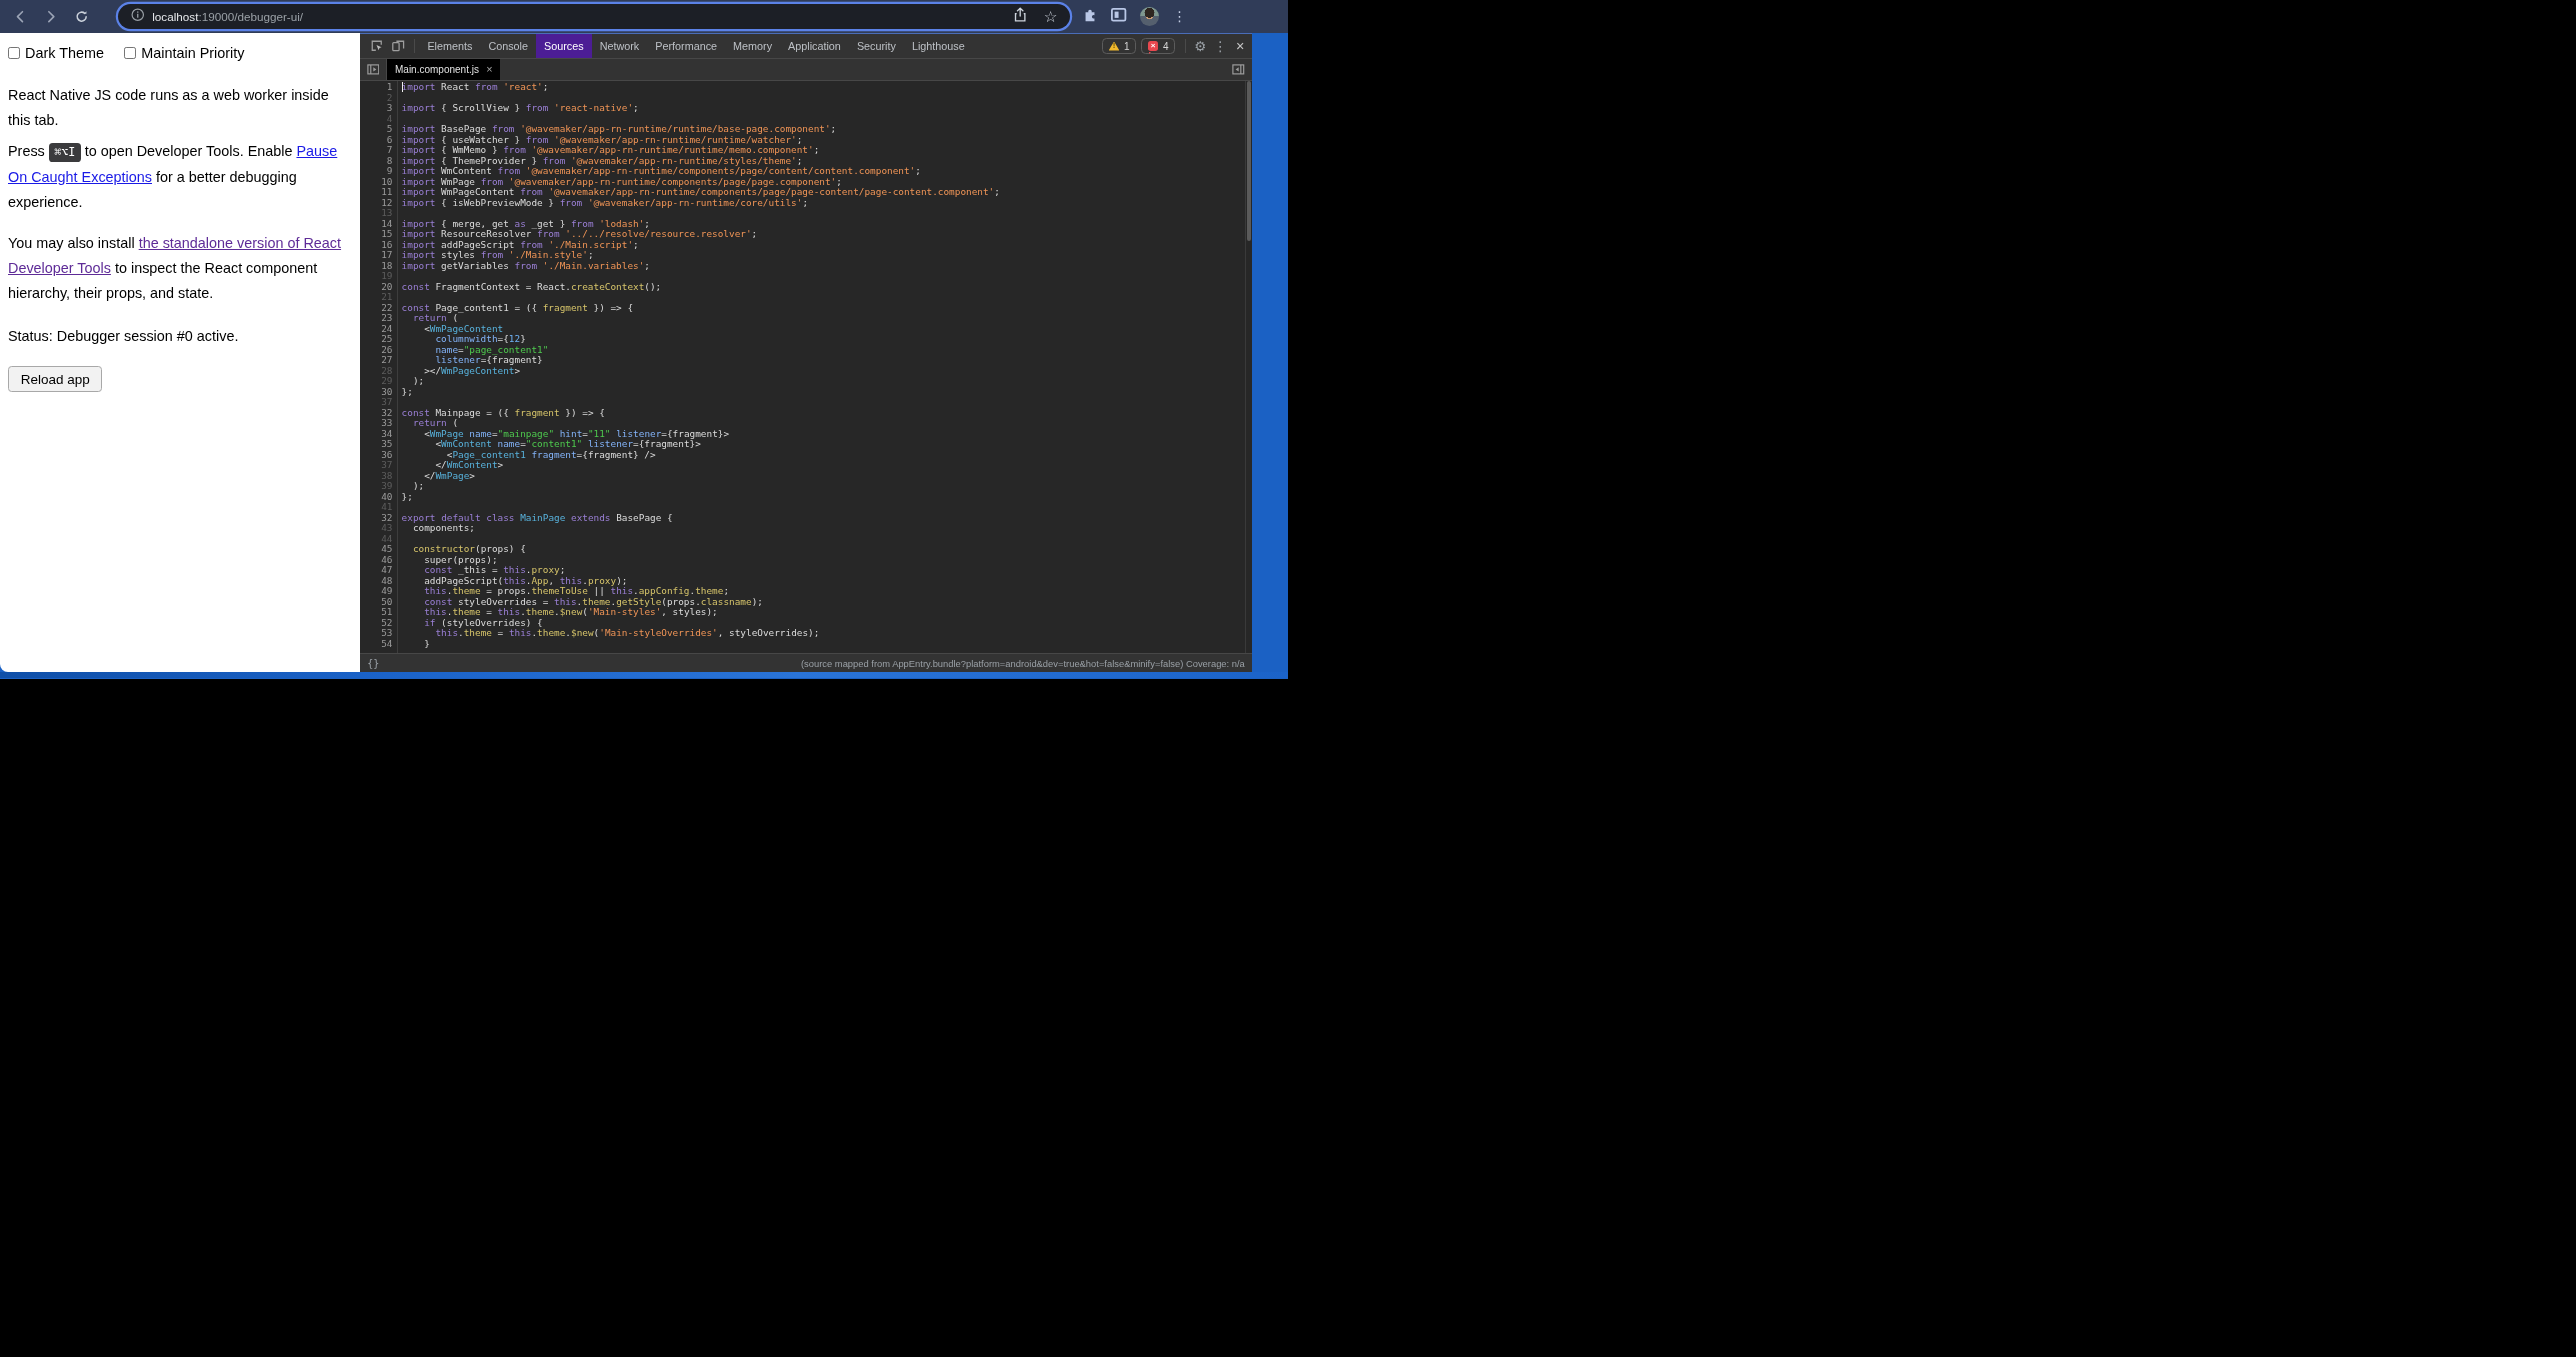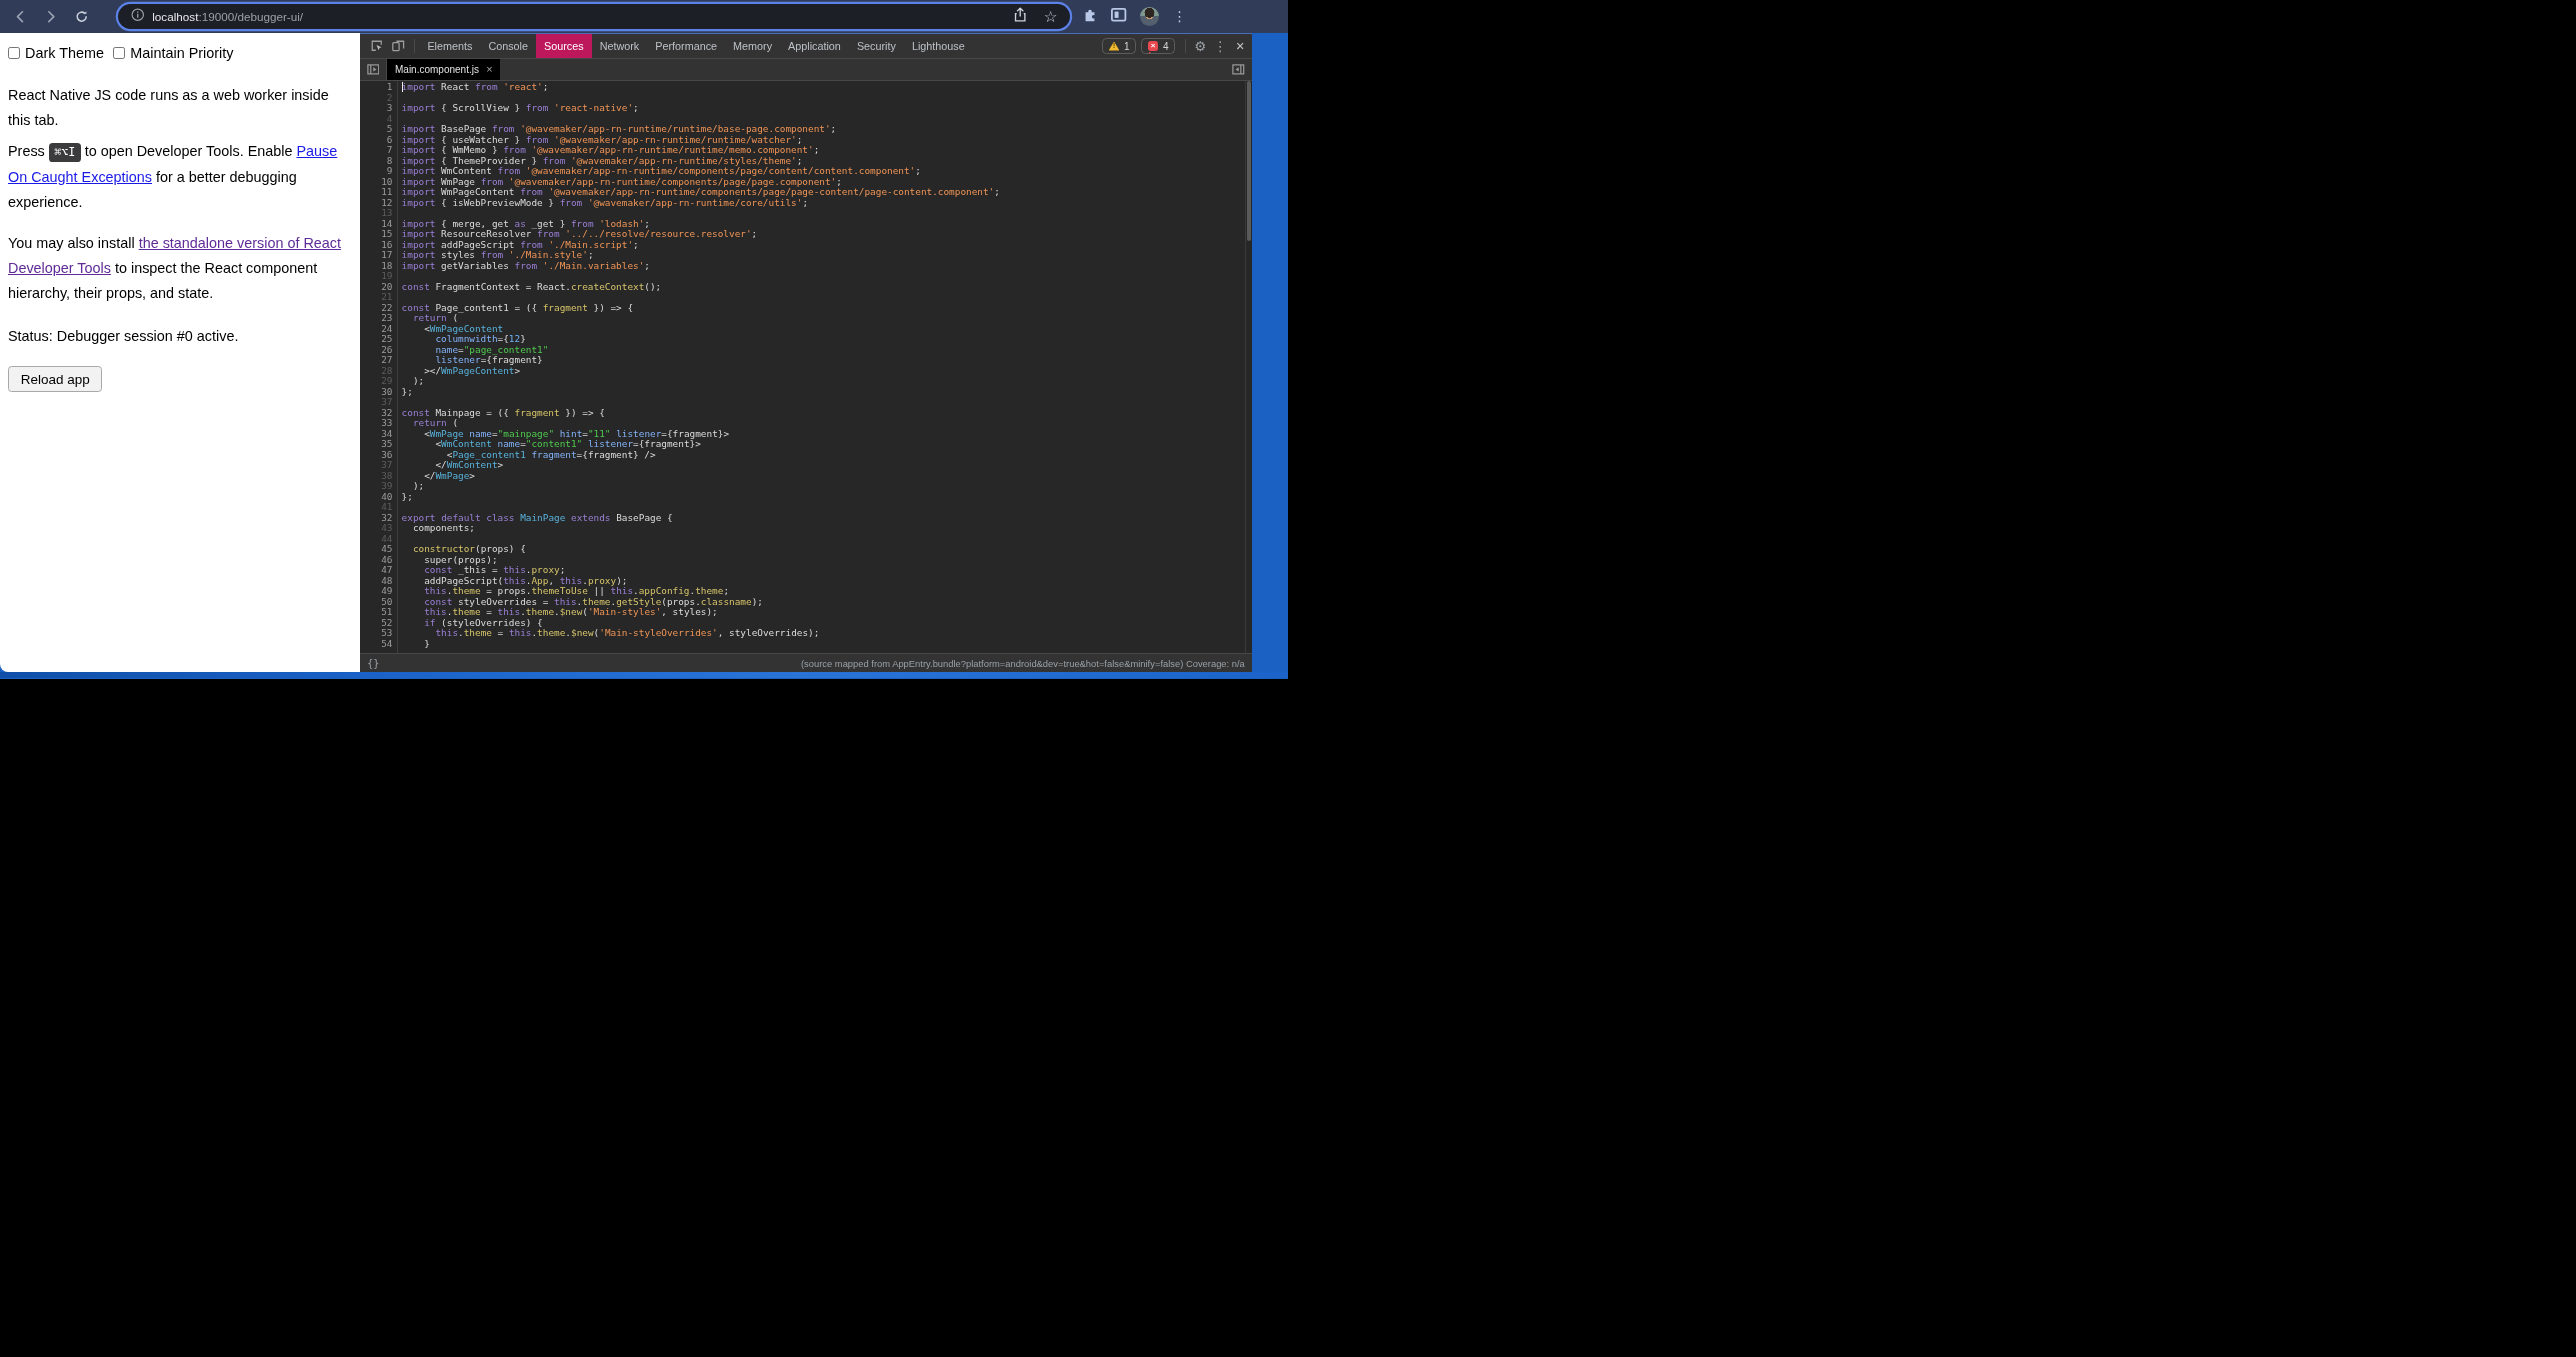--- a/index.html
+++ b/index.html
@@ -26,37 +26,37 @@
     radial-gradient(circle at 50% 30%,#2e2620 0 30%,rgba(0,0,0,0) 31%),
     radial-gradient(circle at 50% 46%,#c79b76 0 26%,rgba(0,0,0,0) 27%),
     linear-gradient(#7e978f 0 45%,#55606e 45%)}
   .glyph{color:#c3cde3;line-height:1}
 
   
   .content{display:flex;height:639px}
 
   
   .page{width:360px;background:#fff;border-bottom-left-radius:8px;padding:11.7px 9px 0 8px;color:#000;flex:none}
-  .chk-row{display:flex;align-items:flex-start;gap:2px;font-size:14.4px}
+  .chk-row{display:flex;align-items:flex-start;gap:13px;font-size:14.4px}
   .chk-row label{display:flex;align-items:center;gap:5.4px;margin-right:7.2px}
   input.cb{appearance:none;-webkit-appearance:none;width:11.7px;height:11.7px;border:1.3px solid #757575;border-radius:2.2px;background:#fff;flex:none}
   .page p{font-size:14.4px;line-height:25px}
   .p1{margin-top:22.5px}.p2{margin-top:6px}.p3{margin-top:16px}.pstatus{margin-top:18px}
   a.blue{color:var(--link);text-decoration:underline}
   a.purple{color:var(--visited);text-decoration:underline}
   kbd.hotkey{font-family:"DejaVu Sans Mono","DejaVu Sans",monospace;font-size:11.7px;color:#fff;background:#3b3b3d;border-radius:3.6px;padding:1.8px 5.4px 2.7px}
   .reload{margin-top:17px;font-family:"Liberation Sans",sans-serif;font-size:13.5px;color:#000;background:#f2f2f2;border:0.9px solid #a8a8a8;border-radius:3.6px;padding:4.5px 11.7px}
 
   
   .devtools{width:892px;background:var(--editor);display:flex;flex-direction:column;border-top:1.8px solid #4a6db8}
   .dt-toolbar{height:25px;background:var(--panel);border-bottom:0.9px solid #474747;display:flex;align-items:center;padding-left:6.3px;flex:none}
   .tb-icon{width:21.6px;height:18px;display:flex;align-items:center;justify-content:center;flex:none}
   .vdiv{width:0.9px;height:14.4px;background:#4a4a4a;margin:0 4.5px;flex:none}
   .dt-tab{height:100%;display:flex;align-items:center;padding:0 8px;font-size:10.8px;color:#bdc1c6;white-space:nowrap;flex:none}
-  .dt-tab.selected{background:#be185d;color:#fff}
+  .dt-tab.selected{background:#4c1d95;color:#fff}
   .tb-spacer{flex:1}
   .badge{display:flex;align-items:center;gap:4.5px;border:0.9px solid #5c5c5c;border-radius:4.5px;padding:1.8px 5.4px;margin-right:5.4px;font-size:10px;color:#d5d5d5;flex:none}
   .tri{position:relative;width:10.8px;height:9px;flex:none}
   .tri::before{content:"";position:absolute;inset:0;background:var(--warn);clip-path:polygon(50% 0,100% 100%,0 100%)}
   .tri b{position:absolute;left:0;right:0;top:0.9px;text-align:center;font-size:6.3px;color:#4a3800;font-weight:bold}
   .errbox{position:relative;width:10.8px;height:10.8px;background:var(--err);border-radius:2.7px;color:#fff;font-size:8px;font-weight:bold;
     display:flex;align-items:center;justify-content:center;flex:none}
   .errbox::after{content:"";position:absolute;left:0.9px;bottom:-2.7px;border:1.8px solid rgba(0,0,0,0);border-top-color:var(--err);border-left-color:var(--err)}
   .tb-right-icon{width:20px;height:18px;display:flex;align-items:center;justify-content:center;color:#9aa0a6;font-size:13.5px;flex:none}
 

